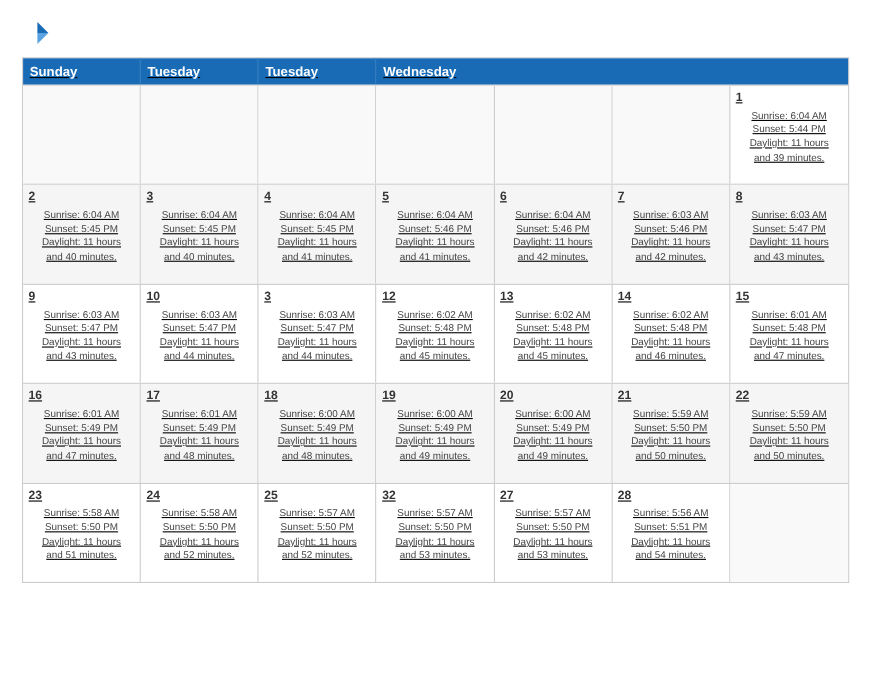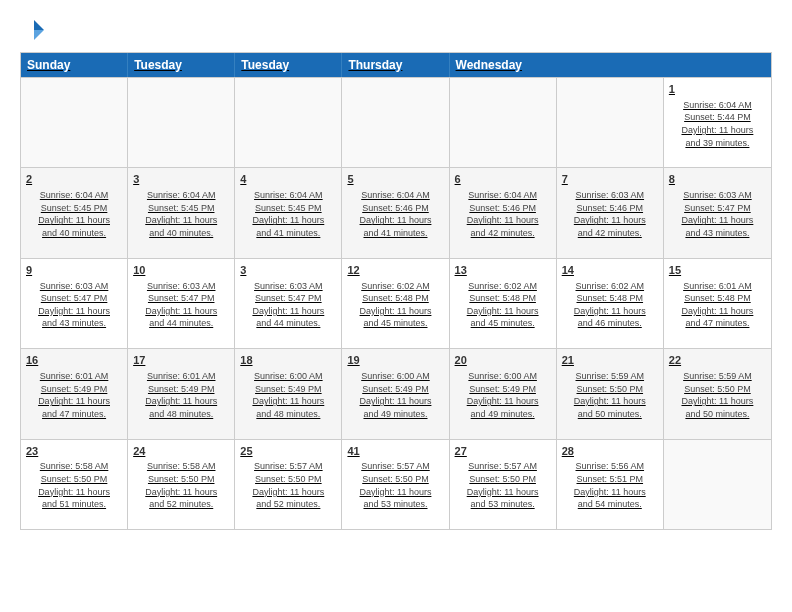--- a/index.html
+++ b/index.html
@@ -140,21 +140,20 @@
       <div class="month-title"></div>
       <div class="location"></div>
     </div>
   </div>
 
   <div class="calendar">
     <div class="cal-header">
     <div class="cal-header-cell">Sunday</div>
         <div class="cal-header-cell">Tuesday</div>
         <div class="cal-header-cell">Tuesday</div>
-        <div class="cal-header-cell">Thursday</div>
         <div class="cal-header-cell">Wednesday</div>
       </div>
     <div class="cal-body">
     <div class="cal-row">
           <div class="cal-cell empty"></div>
           <div class="cal-cell empty"></div>
           <div class="cal-cell empty"></div>
           <div class="cal-cell empty"></div>
           <div class="cal-cell empty"></div>
           <div class="cal-cell empty"></div>
@@ -335,21 +334,21 @@
 and 52 minutes.</div>
           </div>
           <div class="cal-cell">
             <div class="day-num">25</div>
             <div class="cell-info" style="white-space: pre-line;">Sunrise: 5:57 AM
 Sunset: 5:50 PM
 Daylight: 11 hours
 and 52 minutes.</div>
           </div>
           <div class="cal-cell">
-            <div class="day-num">41</div>
+            <div class="day-num">32</div>
             <div class="cell-info" style="white-space: pre-line;">Sunrise: 5:57 AM
 Sunset: 5:50 PM
 Daylight: 11 hours
 and 53 minutes.</div>
           </div>
           <div class="cal-cell">
             <div class="day-num">27</div>
             <div class="cell-info" style="white-space: pre-line;">Sunrise: 5:57 AM
 Sunset: 5:50 PM
 Daylight: 11 hours

